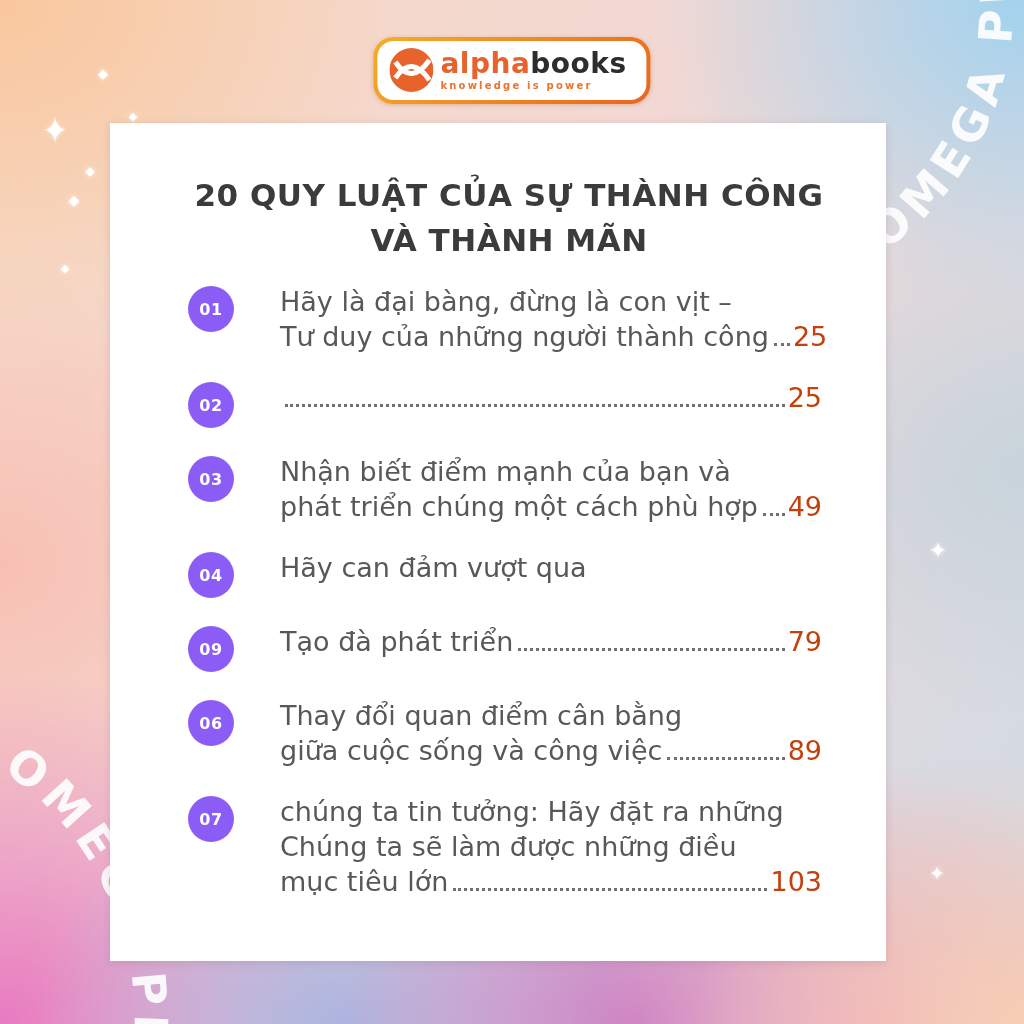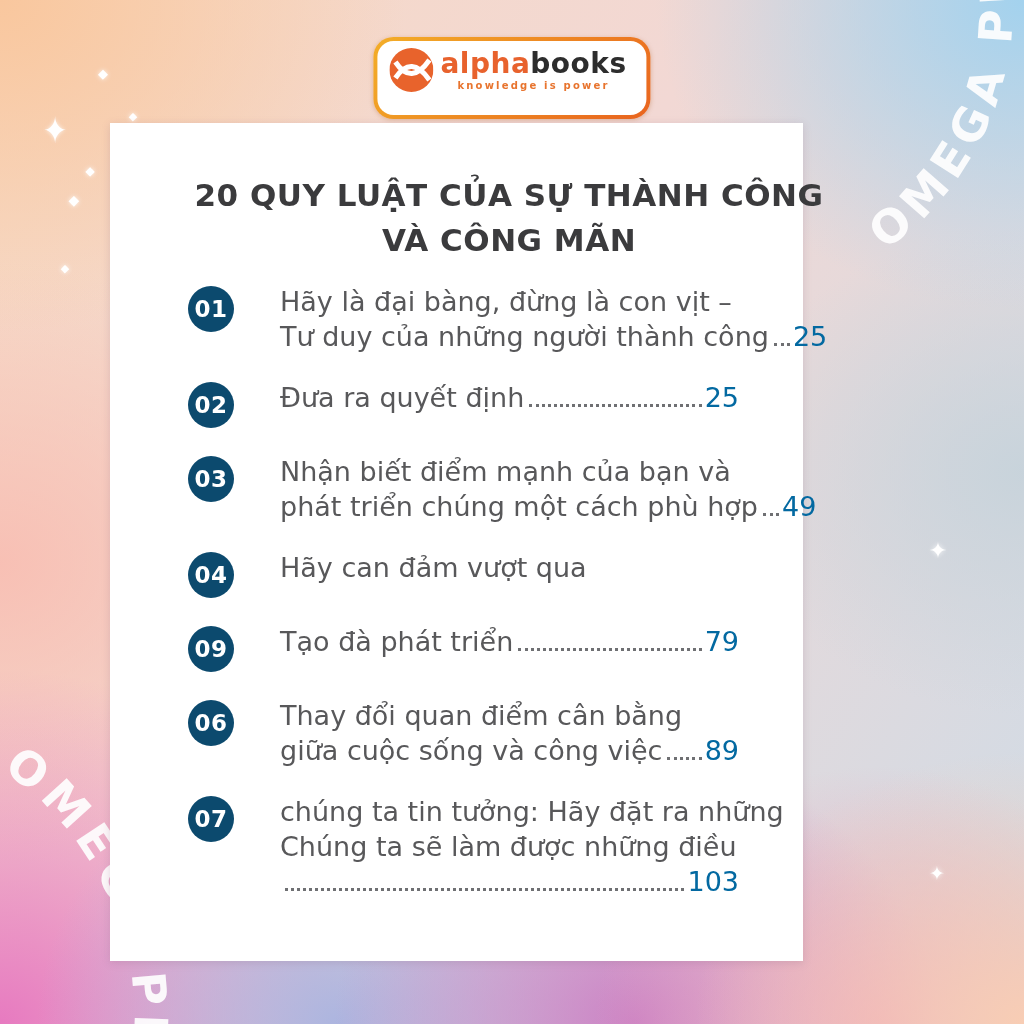--- a/index.html
+++ b/index.html
@@ -55,43 +55,43 @@
     left: 512px; top: 37px;
     transform: translateX(-50%);
     padding: 4px;
     border-radius: 20px;
     background: linear-gradient(135deg, #f3ae28 0%, #e9641f 100%);
     box-shadow: 0 1px 4px rgba(180,110,60,.35);
   }
   .logo-inner {
     background: #ffffff;
     border-radius: 16px;
-    padding: 7px 20px 23px 12px;
+    padding: 7px 20px 8px 12px;
     display: flex;
     align-items: center;
   }
   .logo-icon { width: 44px; height: 44px; margin-right: 7px; }
   .logo-textcol { display: flex; flex-direction: column; }
   .logo-brand { font-size: 28px; font-weight: bold; line-height: 28px; letter-spacing: 0.5px; }
   .logo-brand .alpha { color: #e8622d; }
   .logo-brand .books { color: #2d2d2d; font-weight: 600; }
   .logo-tagline {
     font-size: 10px;
     color: #e8742e;
     letter-spacing: 2.2px;
-    text-align: center;
+    text-align: left;
     margin-top: 2px;
     font-weight: bold;
   }
 
   
   .card {
     position: absolute;
     left: 110px; top: 123px;
-    width: 693px; height: 838px;
+    width: 776px; height: 838px;
     background: #ffffff;
     box-shadow: 0 2px 8px rgba(130,95,125,.22);
     box-sizing: border-box;
     padding: 50px 64px 0 78px;
   }
   .toc-title {
     position: relative;
     left: -7px;
     width: 812px;
     margin-left: -78px;
@@ -105,23 +105,23 @@
   .toc-list { margin-top: 21px; }
   .toc-item {
     display: flex;
     align-items: flex-start;
     margin-bottom: 26px;
   }
   .badge {
     flex: 0 0 auto;
     width: 46px; height: 46px;
     border-radius: 50%;
-    background: #0c4a6e;
+    background: #8b5cf6;
     color: #ffffff;
-    font-size: 23px;
+    font-size: 16px;
     font-weight: bold;
     display: flex;
     align-items: center;
     justify-content: center;
     margin: 2px 46px 0 0;
     letter-spacing: 0.5px;
   }
   .lines { flex: 1 1 auto; min-width: 0; }
   .line {
     display: flex;
@@ -131,21 +131,21 @@
     line-height: 35px;
     white-space: nowrap;
   }
   .leader {
     flex: 1 1 auto;
     border-bottom: 3px dotted #6f7073;
     align-self: flex-end;
     margin: 0 3px 8px 5px;
     min-width: 16px;
   }
-  .page-num { color: #0369a1; font-size: 27px; }
+  .page-num { color: #c2410c; font-size: 27px; }
 </style>
 </head>
 <body>
 
 <div class="stage">
 
   <svg class="watermark-svg">
     <defs>
       <path id="arcTR" d="M 885 250 A 300 300 0 0 0 1012 -20" fill="none"></path>
       <path id="arcBL" d="M 2 770 A 300 300 0 0 1 122 1105" fill="none"></path>
@@ -177,41 +177,40 @@
       <div class="logo-textcol">
         <div class="logo-brand"><span class="alpha">alpha</span><span class="books">books</span></div>
         <div class="logo-tagline">knowledge is power</div>
       </div>
     </div>
   </div>
 
   <div class="card">
     <div class="toc-title">
       <div>20 QUY LUẬT CỦA SỰ THÀNH CÔNG</div>
-      <div>VÀ CÔNG MÃN</div>
+      <div>VÀ THÀNH MÃN</div>
     </div>
     <div class="toc-list">
         <div class="toc-item">
           <div class="badge">01</div>
           <div class="lines">
             <div class="line">
               <span>Hãy là đại bàng, đừng là con vịt –</span>
             </div>
             <div class="line">
               <span>Tư duy của những người thành công</span>
               <span class="leader"></span>
               <span class="page-num">25</span>
             </div>
           </div>
         </div>
         <div class="toc-item">
           <div class="badge">02</div>
           <div class="lines">
             <div class="line">
-              <span>Đưa ra quyết định</span>
               <span class="leader"></span>
               <span class="page-num">25</span>
             </div>
           </div>
         </div>
         <div class="toc-item">
           <div class="badge">03</div>
           <div class="lines">
             <div class="line">
               <span>Nhận biết điểm mạnh của bạn và</span>
@@ -257,20 +256,21 @@
         <div class="toc-item">
           <div class="badge">07</div>
           <div class="lines">
             <div class="line">
               <span>chúng ta tin tưởng: Hãy đặt ra những</span>
             </div>
             <div class="line">
               <span>Chúng ta sẽ làm được những điều</span>
             </div>
             <div class="line">
+              <span>mục tiêu lớn</span>
               <span class="leader"></span>
               <span class="page-num">103</span>
             </div>
           </div>
         </div>
       </div>
   </div>
 
 </div>
 

